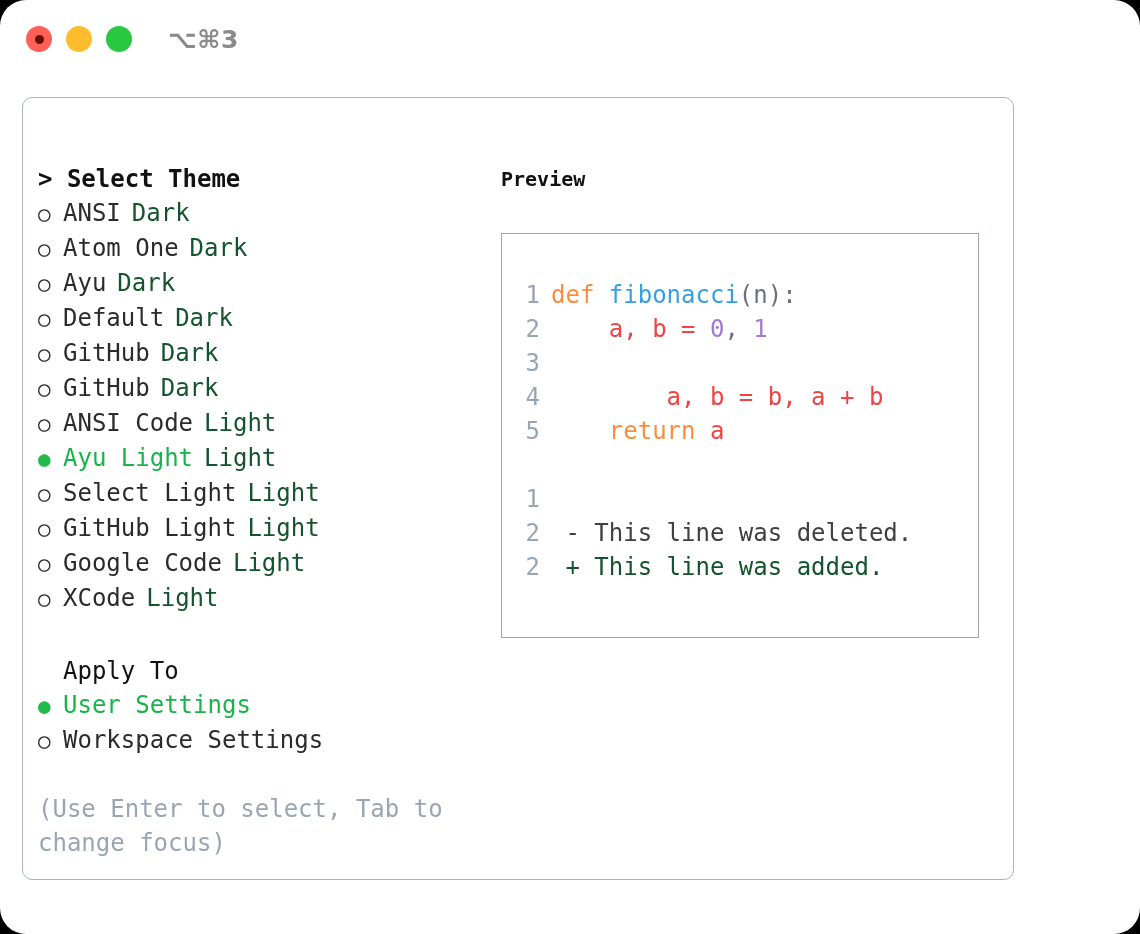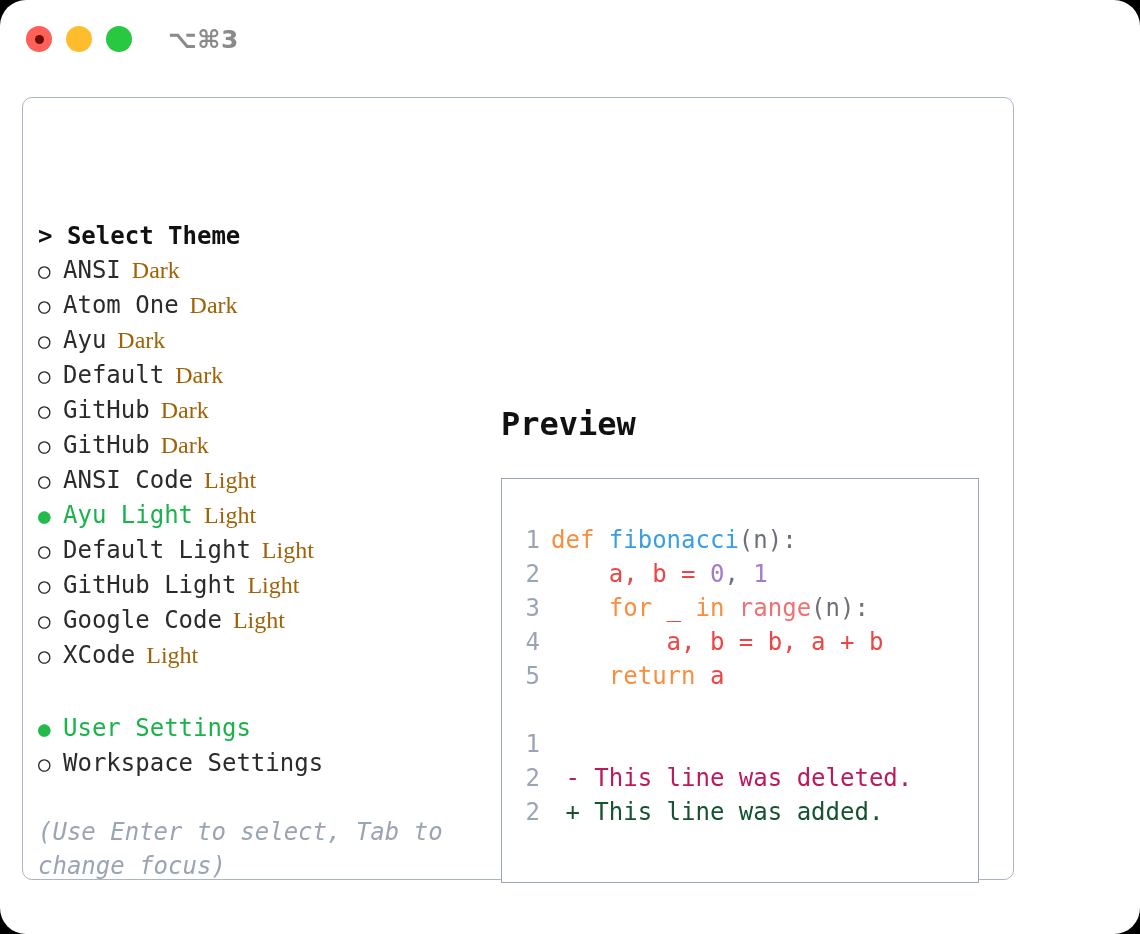--- a/index.html
+++ b/index.html
@@ -59,24 +59,23 @@
     position: absolute;
     left: 22px; top: 97px;
     width: 992px; height: 783px;
     border: 1.6px solid #aab4c4;
     border-radius: 10px;
     background: #ffffff;
   }
 
   #panel-inner {
     position: absolute;
-    left: 0; top: 4px;
+    left: 0; top: 16px;
     width: 100%; height: 100%;
     display: flex;
-    align-items: flex-end;
   }
 
   
   #left-col {
     width: 478px;
     padding: 48px 0 0 15px;
     flex: none;
   }
 
   .section-head {
@@ -98,42 +97,41 @@
   }
   .bullet {
     width: 25px;
     flex: none;
     color: #2b2b2b;
     font-size: 21px;
   }
   .opt-row.selected .bullet { color: #22ba4b; }
   .opt-label { color: #2b2b2b; }
   .opt-row.selected .opt-label { color: #19b34a; }
-  .opt-variant { color: #a16207; margin-left: 11px; font-family: Liberation Serif, serif; }
+  .opt-variant { color: #14532d; margin-left: 11px; }
 
   #apply-block { margin-top: 38px; }
   #apply-head { padding-left: 25px; }
 
   #hint {
     margin-top: 34px;
     width: 410px;
     font-size: 24px;
     line-height: 34px;
     color: #9aa5b4;
     font-family: "DejaVu Sans Mono", "Liberation Mono", monospace;
-    font-style: italic;
   }
 
   
   #right-col {
     padding: 48px 0 0 0;
     flex: 1;
   }
   #preview-title {
-    font-size: 32px;
+    font-size: 20px;
     line-height: 34px;
     font-weight: 700;
     color: #111111;
     font-family: "DejaVu Sans Mono", "Liberation Mono", monospace;
   }
   #code-box {
     margin-top: 37px;
     width: 478px;
     height: 405px;
     border: 1.6px solid #9aa5b4;
@@ -157,21 +155,21 @@
     color: #9aa5b4;
     margin-right: 11px;
   }
   .tok-plain { color: #ef4444; }
   .tok-kw    { color: #fa8d3e; }
   .tok-func  { color: #399ee6; }
   .tok-call  { color: #f07171; }
   .tok-num   { color: #a37acc; }
   .tok-punc  { color: #6c7079; }
   .tok-ctx   { color: #777777; }
-  .tok-del   { color: #be185d; margin-top: 12px; }
+  .tok-del   { color: #404040; margin-top: 12px; }
   .tok-add   { color: #14532d; }
 </style>
 </head>
 <body>
 
 <div id="window">
 
   <div id="titlebar">
     <div class="light red">
       <div class="dot"></div>
@@ -190,44 +188,45 @@
 
         <div id="theme-options">
             <div class="opt-row"><span class="bullet">○</span><span class="opt-label">ANSI</span><span class="opt-variant">Dark</span></div>
             <div class="opt-row"><span class="bullet">○</span><span class="opt-label">Atom One</span><span class="opt-variant">Dark</span></div>
             <div class="opt-row"><span class="bullet">○</span><span class="opt-label">Ayu</span><span class="opt-variant">Dark</span></div>
             <div class="opt-row"><span class="bullet">○</span><span class="opt-label">Default</span><span class="opt-variant">Dark</span></div>
             <div class="opt-row"><span class="bullet">○</span><span class="opt-label">GitHub</span><span class="opt-variant">Dark</span></div>
             <div class="opt-row"><span class="bullet">○</span><span class="opt-label">GitHub</span><span class="opt-variant">Dark</span></div>
             <div class="opt-row"><span class="bullet">○</span><span class="opt-label">ANSI Code</span><span class="opt-variant">Light</span></div>
             <div class="opt-row selected"><span class="bullet">●</span><span class="opt-label">Ayu Light</span><span class="opt-variant">Light</span></div>
-            <div class="opt-row"><span class="bullet">○</span><span class="opt-label">Default Light</span><span class="opt-variant">Light</span></div>
+            <div class="opt-row"><span class="bullet">○</span><span class="opt-label">Select Light</span><span class="opt-variant">Light</span></div>
             <div class="opt-row"><span class="bullet">○</span><span class="opt-label">GitHub Light</span><span class="opt-variant">Light</span></div>
             <div class="opt-row"><span class="bullet">○</span><span class="opt-label">Google Code</span><span class="opt-variant">Light</span></div>
             <div class="opt-row"><span class="bullet">○</span><span class="opt-label">XCode</span><span class="opt-variant">Light</span></div>
           </div>
 
         <div id="apply-block">
+          <div id="apply-head" class="section-head">Apply To</div>
           <div id="apply-options">
               <div class="opt-row selected"><span class="bullet">●</span><span class="opt-label">User Settings</span></div>
               <div class="opt-row"><span class="bullet">○</span><span class="opt-label">Workspace Settings</span></div>
             </div>
         </div>
 
         <div id="hint">(Use Enter to select, Tab to change focus)</div>
 
       </div>
 
       <div id="right-col">
         <div id="preview-title">Preview</div>
         <div id="code-box">
           <div id="code-lines">
               <div class="code-line"><span class="lineno">1</span><span><span class="tok-kw">def </span><span class="tok-func">fibonacci</span><span class="tok-punc">(n):</span></span></div>
               <div class="code-line"><span class="lineno">2</span><span><span class="tok-plain">    a, b = </span><span class="tok-num">0</span><span class="tok-punc">, </span><span class="tok-num">1</span></span></div>
-              <div class="code-line"><span class="lineno">3</span><span><span class="tok-kw">    for </span><span class="tok-plain">_ </span><span class="tok-kw">in </span><span class="tok-call">range</span><span class="tok-punc">(n):</span></span></div>
+              <div class="code-line"><span class="lineno">3</span></div>
               <div class="code-line"><span class="lineno">4</span><span><span class="tok-plain">        a, b = b, a + b</span></span></div>
               <div class="code-line"><span class="lineno">5</span><span><span class="tok-kw">    return </span><span class="tok-plain">a</span></span></div>
               <div class="code-line blank"><span class="lineno"></span><span></span></div>
               <div class="code-line"><span class="lineno">1</span></div>
               <div class="code-line"><span class="lineno">2</span><span><span class="tok-del"> - This line was deleted.</span></span></div>
               <div class="code-line"><span class="lineno">2</span><span><span class="tok-add"> + This line was added.</span></span></div>
             </div>
         </div>
       </div>
 

